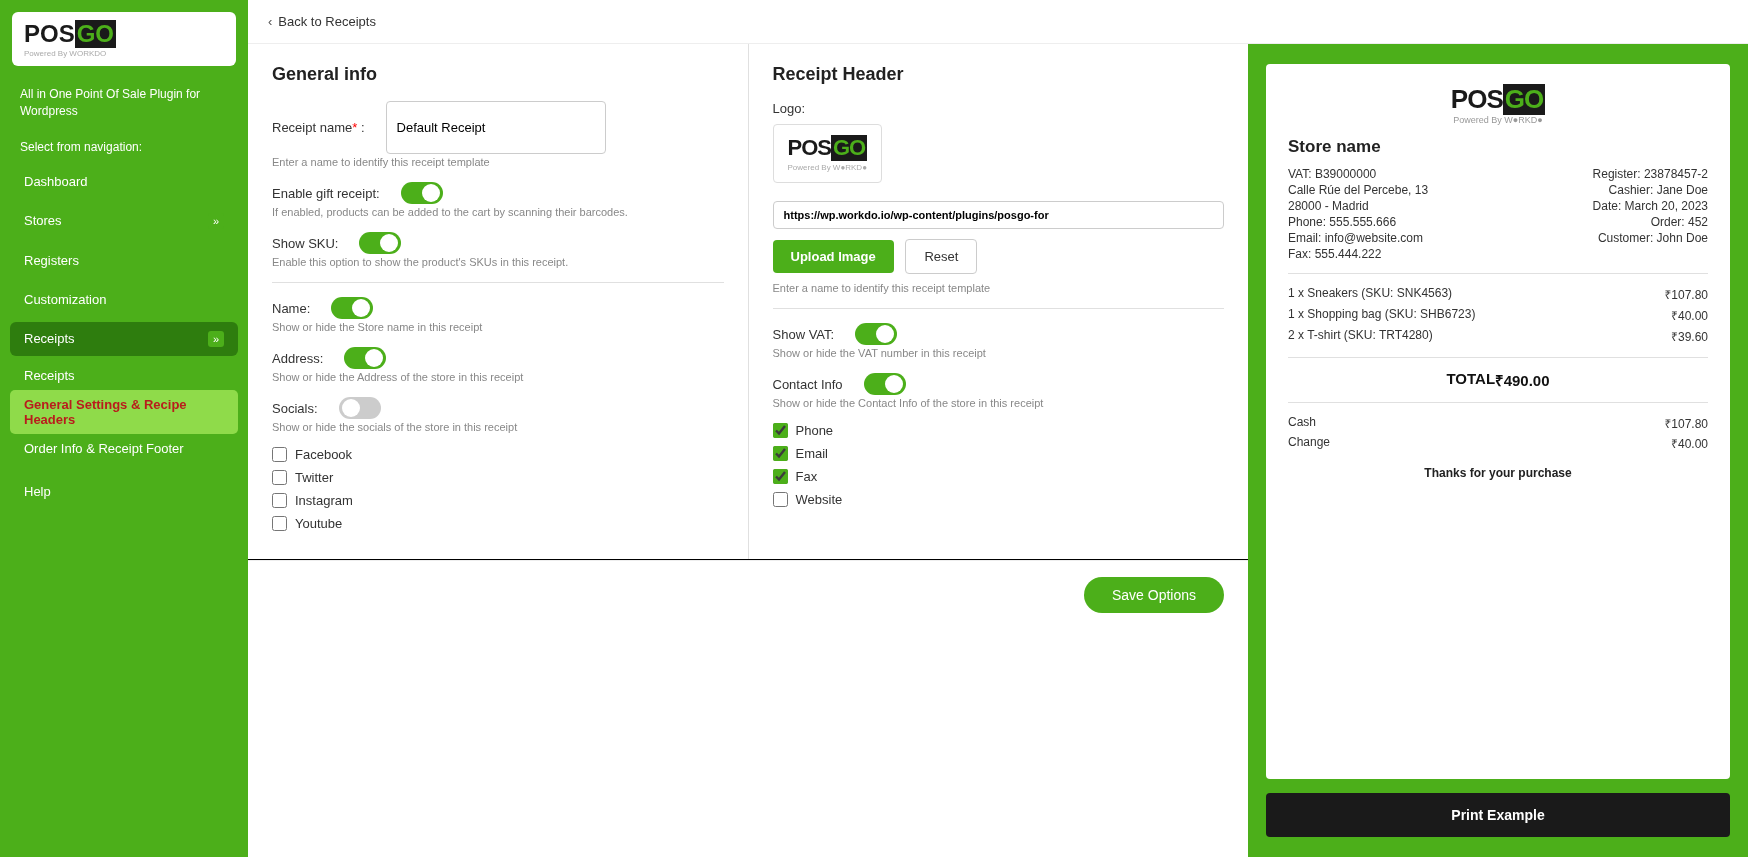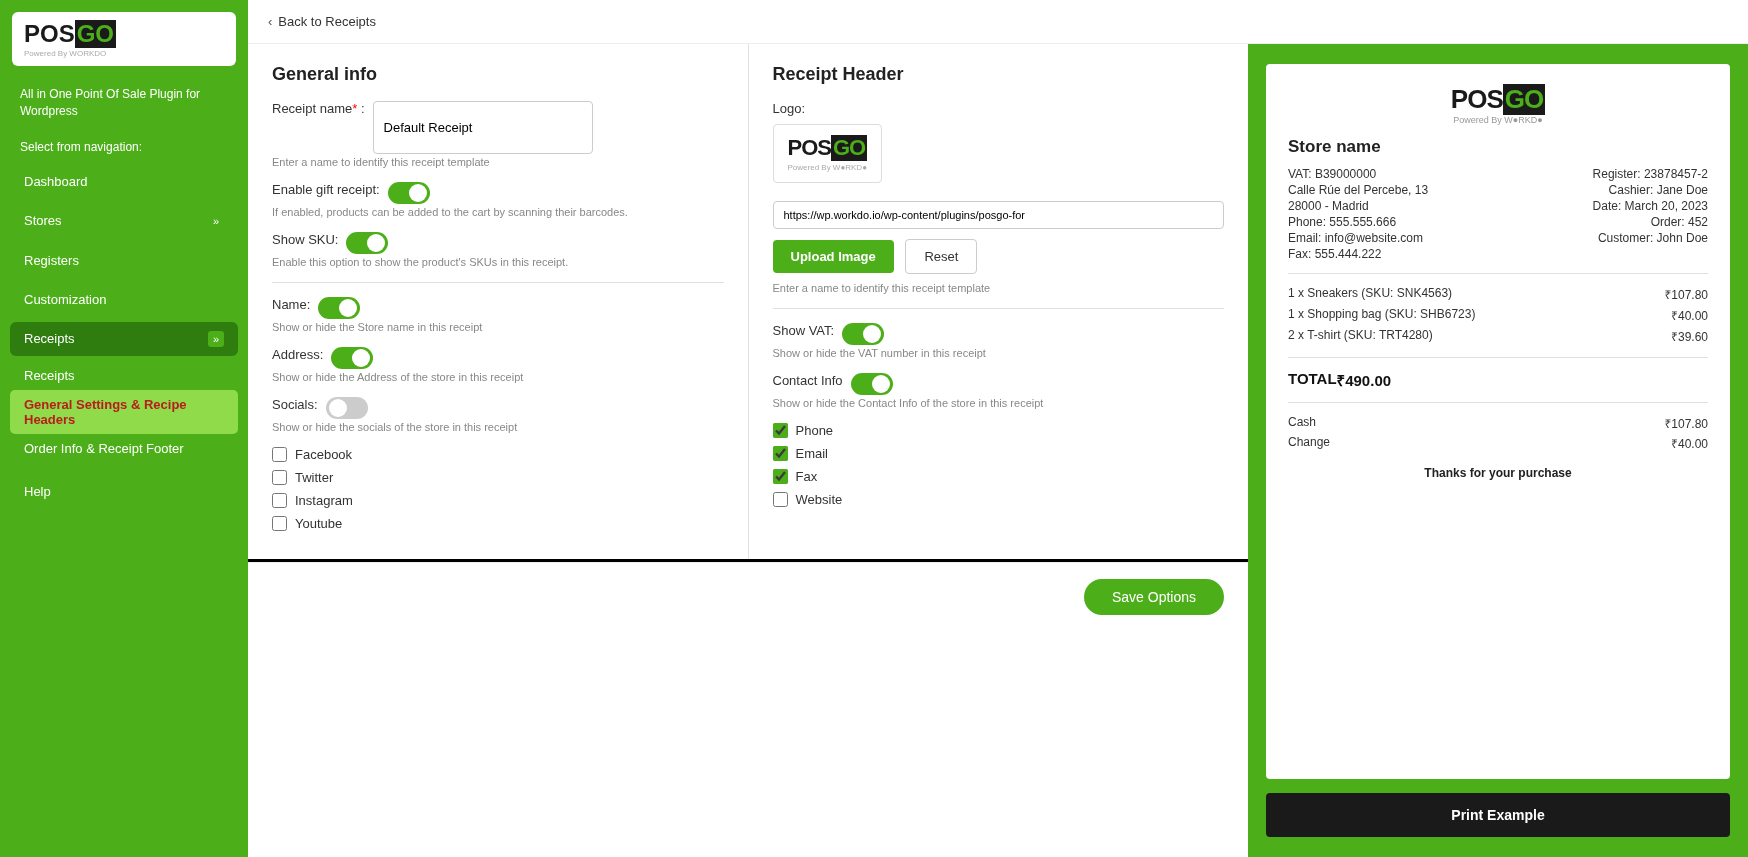--- a/index.html
+++ b/index.html
@@ -75,37 +75,38 @@
       flex: 1;
       overflow: hidden;
     }
     .form-panel {
       flex: 1;
       overflow-y: auto;
       padding: 0;
     }
     .form-columns {
       display: flex;
-      border-bottom: 3px solid #000000;
+      border-bottom: 1px solid #000000;
     }
     .form-col {
       flex: 1;
       padding: 20px 24px;
       border-right: 1px solid #e0e0e0;
     }
     .form-col:last-child { border-right: none; }
     .section-title {
       font-size: 18px;
       font-weight: bold;
       color: #222;
       margin-bottom: 16px;
     }
     .field-row {
       display: flex;
-      gap: 8px;
+      align-items: center;
+      gap: 21px;
     }
     .field-label {
       font-size: 13px;
       color: #333;
       font-weight: 500;
     }
     .field-label .required { color: red; }
     .field-hint {
       font-size: 11px;
       color: #888;
@@ -153,20 +154,21 @@
     }
     .logo-posgo-preview { font-size: 22px; font-weight: 900; color: #1a1a1a; letter-spacing: -1px; display: flex; align-items: center; }
     .logo-posgo-preview .go { color: #4caf1a; background: #1a1a1a; padding: 0 2px; }
     .logo-url-input {
       border: 1px solid #ccc;
       border-radius: 4px;
       padding: 7px 10px;
       font-size: 11px;
       width: 100%;
       margin-bottom: 10px;
+      font-weight: bold;
     }
     .btn-upload {
       background: #4caf1a;
       color: white;
       border: none;
       border-radius: 4px;
       padding: 9px 18px;
       font-size: 13px;
       cursor: pointer;
       font-weight: bold;
@@ -242,21 +244,21 @@
     .receipt-divider { border: none; border-top: 1px solid #e0e0e0; margin: 12px 0; }
     .receipt-item-row {
       display: flex;
       justify-content: space-between;
       font-size: 12px;
       margin-bottom: 4px;
       color: #333;
     }
     .receipt-total-row {
       display: flex;
-      justify-content: flex-start;
+      justify-content: center;
       font-size: 15px;
       font-weight: bold;
       color: #111;
       margin: 10px 0 8px;
     }
     .receipt-payment-row {
       display: flex;
       justify-content: space-between;
       font-size: 12px;
       color: #333;

